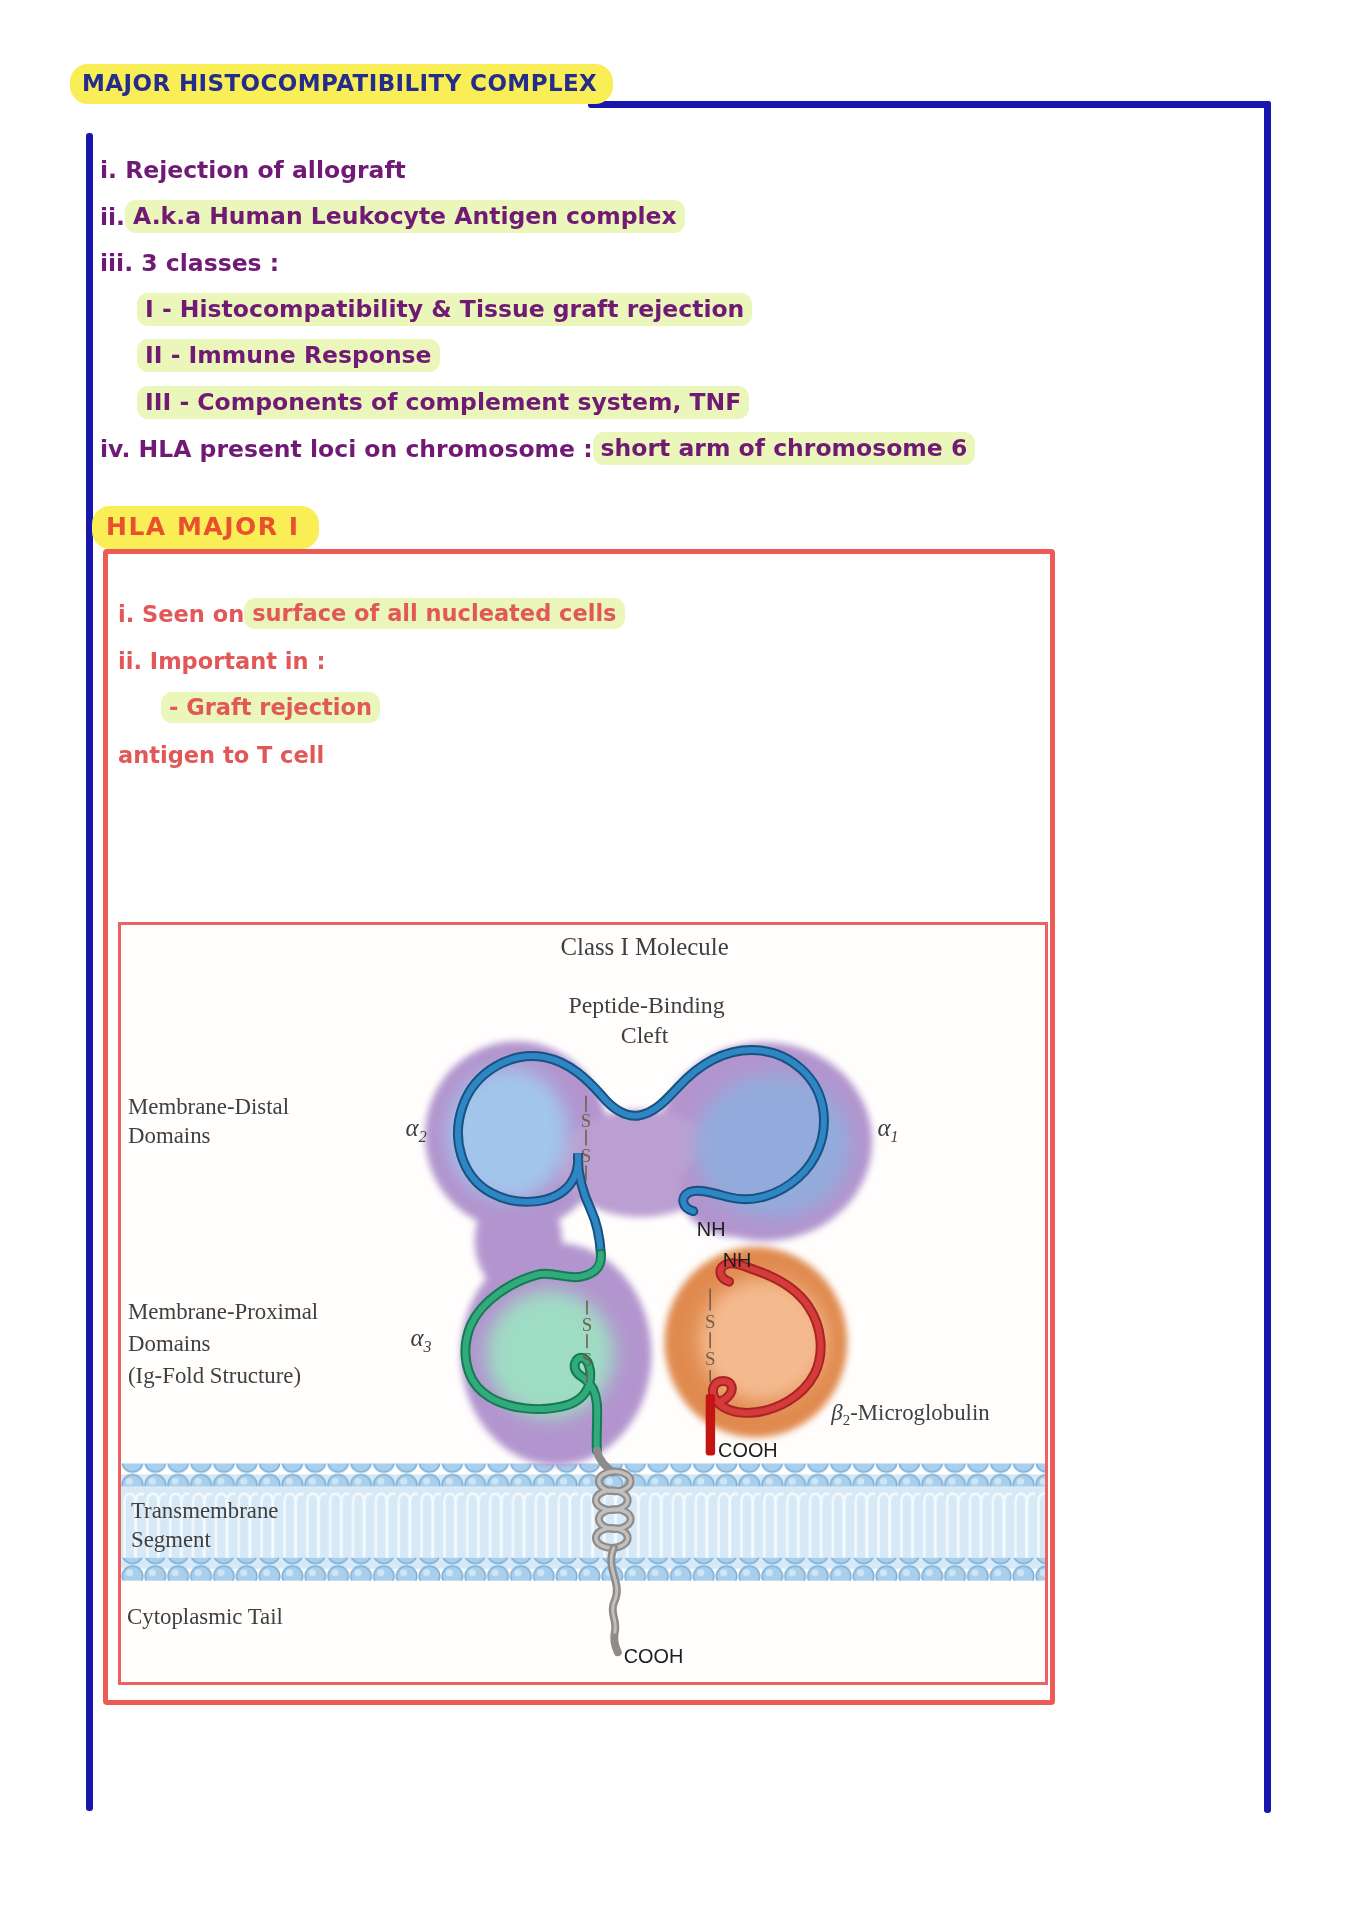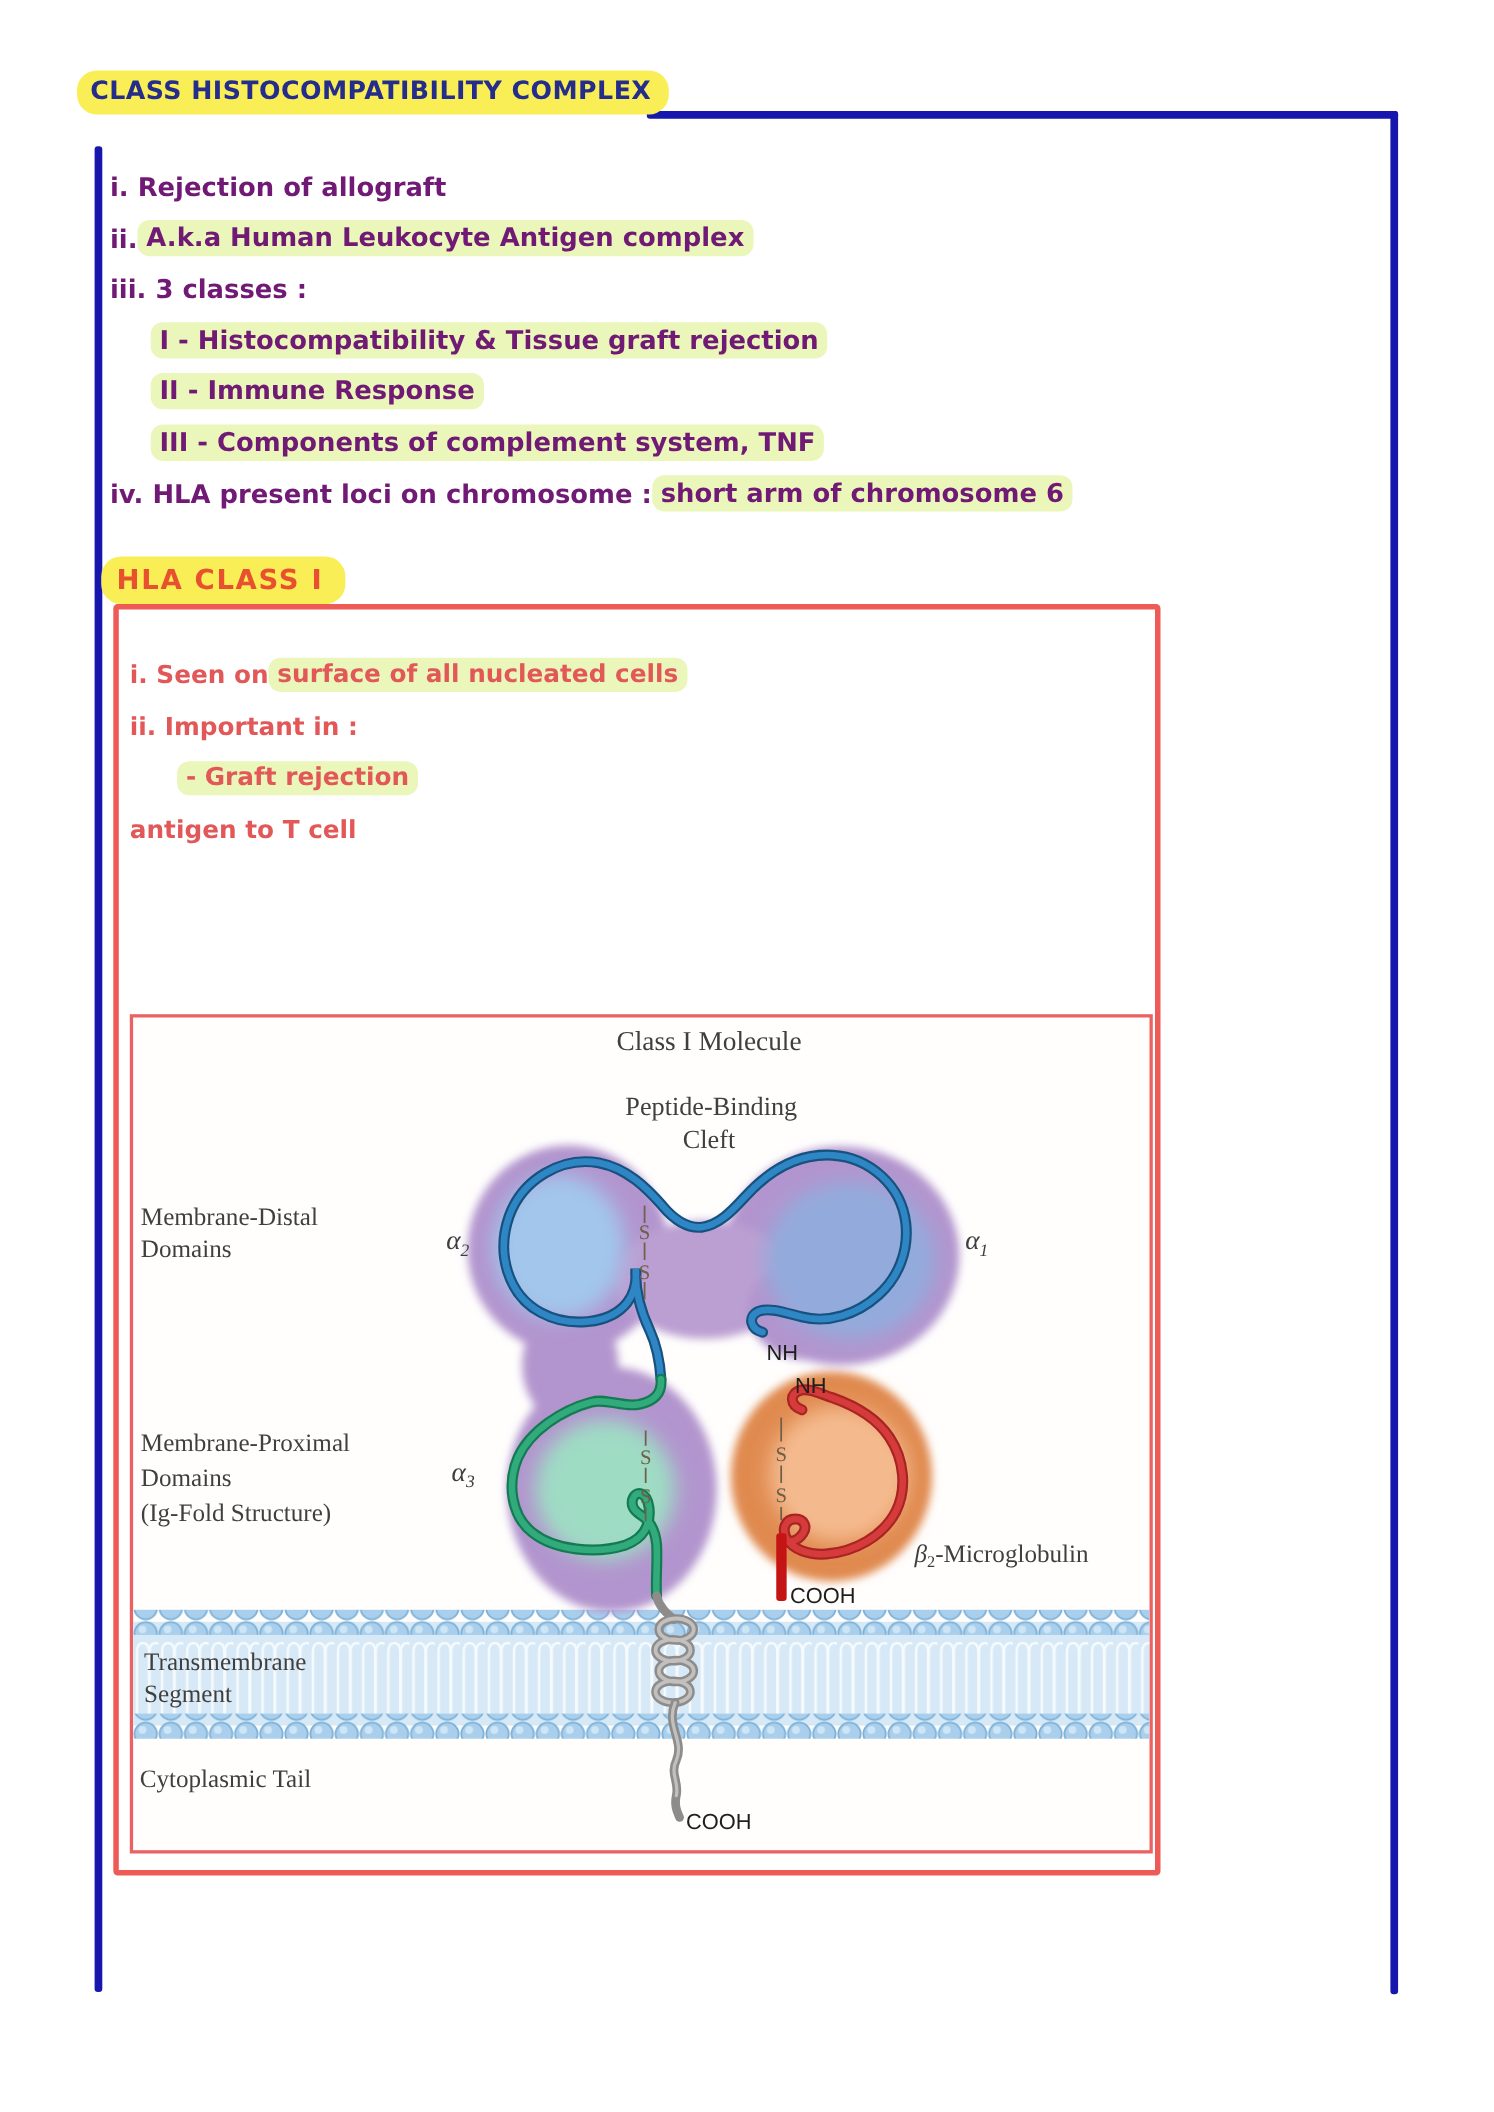--- a/index.html
+++ b/index.html
@@ -43,21 +43,21 @@
 </head>
 <body>
 
 <div class="page">
 
   <div class="frame-top"></div>
   <div class="frame-right"></div>
   <div class="frame-left"></div>
 
   <div class="title">
-    <span class="hl-yellow">CLASS HISTOCOMPATIBILITY COMPLEX</span>
+    <span class="hl-yellow">MAJOR HISTOCOMPATIBILITY COMPLEX</span>
   </div>
 
   <div class="mhc-notes">
     <div class="nline">
       <span>i. Rejection of allograft</span>
     </div>
     <div class="nline">
       <span>ii. </span>
         <span class="hl-green">A.k.a Human Leukocyte Antigen complex</span>
     </div>
@@ -75,21 +75,21 @@
     </div>
     <div class="nline">
       <span>iv. HLA present loci on chromosome : </span>
         <span class="hl-green">short arm of chromosome 6</span>
     </div>
   </div>
 
   <div class="hla-box"></div>
 
   <div class="hla-heading">
-    <span class="hl-yellow">HLA CLASS I</span>
+    <span class="hl-yellow">HLA MAJOR I</span>
   </div>
 
   <div class="hla-notes">
     <div class="rline">
       <span>i. Seen on </span>
         <span class="hl-green">surface of all nucleated cells</span>
     </div>
     <div class="rline">
       <span>ii. Important in :</span>
     </div>

